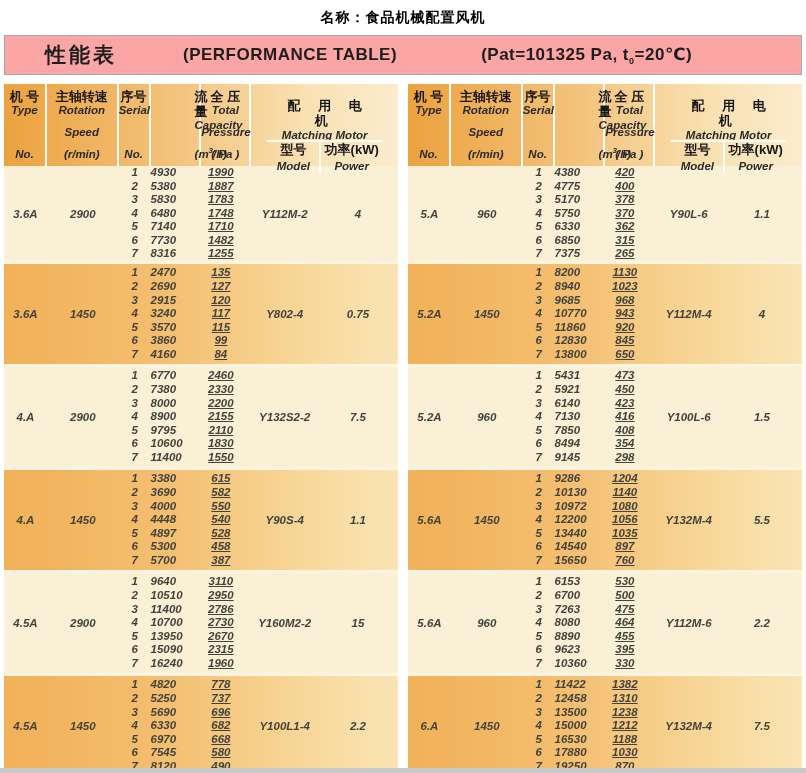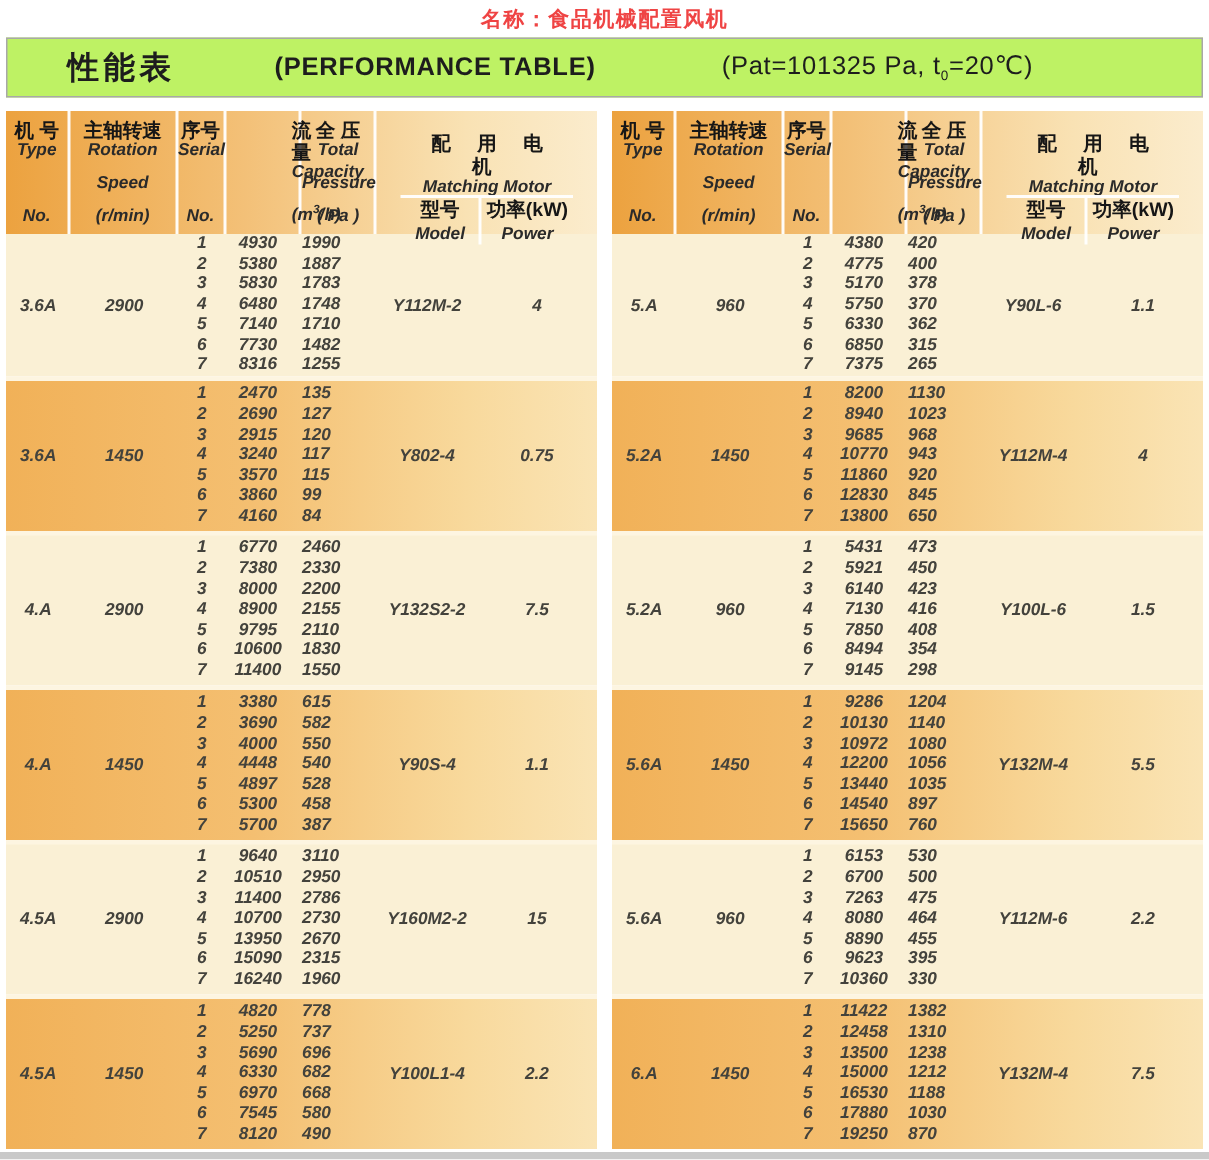--- a/index.html
+++ b/index.html
@@ -2,31 +2,31 @@
 <html><head>
 <meta charset="utf-8">
 <style>
   html,body{margin:0;padding:0;background:#fff;}
   body{
     width:806px;height:773px;position:relative;overflow:hidden;
     font-family:"Liberation Sans","DejaVu Sans",sans-serif;
     -webkit-font-smoothing:antialiased;
   }
   .doc-label{
-    height:25px;display:flex;align-items:center;justify-content:center;
-    color:#ef4444;font-size:14px;font-weight:bold;letter-spacing:1px;
+    height:35px;display:flex;align-items:center;justify-content:center;
+    color:#000000;font-size:14px;font-weight:bold;letter-spacing:1px;
   }
   .title-bar{
-    margin:0 4px;height:40px;background:#bef264;
+    margin:0 4px;height:40px;background:#fca5a5;
     border:1px solid #a8a8a8;box-sizing:border-box;
     display:flex;align-items:center;color:#1d1d1d;
   }
   .t-cn{font-size:21px;font-weight:bold;margin-left:40px;letter-spacing:3px;}
   .t-en{font-size:17px;font-weight:bold;margin-left:66px;letter-spacing:0.5px;}
-  .t-cond{font-size:17px;font-weight:normal;margin-left:84px;letter-spacing:0.5px;text-align:right;}
+  .t-cond{font-size:17px;font-weight:bold;margin-left:84px;letter-spacing:0.5px;text-align:right;}
   .t-cond sub{font-size:9px;}
 
   .tables{display:flex;gap:10px;margin:9px 4px 0;}
   .ptable{width:408px;}
 
   
   .thead{
     height:82px;display:flex;box-sizing:border-box;
     background:linear-gradient(90deg,#eca23f 0%,#f3c077 40%,#f9e2b4 78%,#fbeccd 100%);
   }
@@ -58,22 +58,22 @@
     border-top:3px solid #fdf5e1;
     font-style:italic;color:#43423c;font-size:11.5px;font-weight:bold;
   }
   .block:first-child{height:95px;border-top:none;}
   .block.cream{background:#faf0d5;}
   .block.orange{background:linear-gradient(90deg,#f1b158 0%,#f4bf71 42%,#f8d99c 78%,#fae4b5 100%);}
   .bc{box-sizing:border-box;}
   .bc.type{width:10.9%;text-align:center;}
   .bc.speed{width:18.2%;text-align:center;}
   .bc.serial{width:8.1%;text-align:center;}
-  .bc.capacity{width:12.9%;text-align:center;padding-right:8px;}
-  .bc.pressure{width:12.7%;text-align:left;padding-right:11px;}
+  .bc.capacity{width:12.9%;text-align:left;padding-right:8px;}
+  .bc.pressure{width:12.7%;text-align:center;padding-right:11px;text-decoration:underline;}
   .bc.model{width:16.9%;text-align:center;}
   .bc.power{width:20.3%;text-align:center;}
   .num{line-height:13.6px;}
 
   .bottom-bar{position:absolute;left:0;bottom:0;width:806px;height:5px;background:#c9c9c9;}
 </style>
 </head>
 <body>
 
 <div class="doc-label">名称：食品机械配置风机</div>

